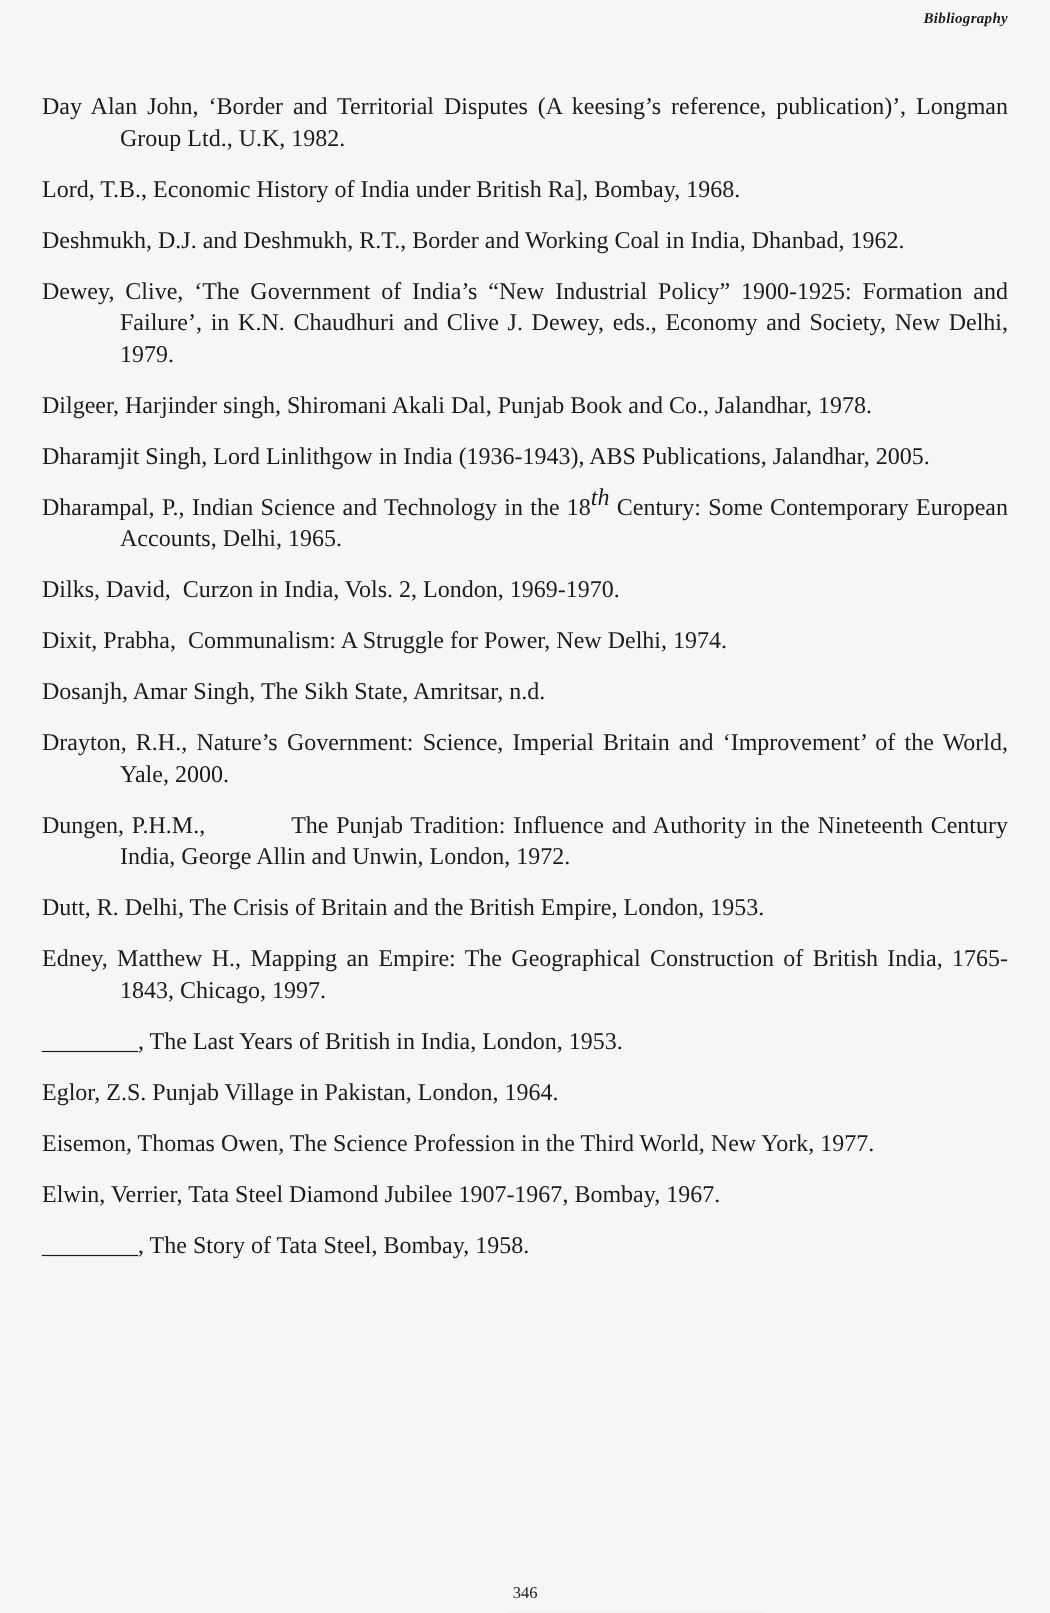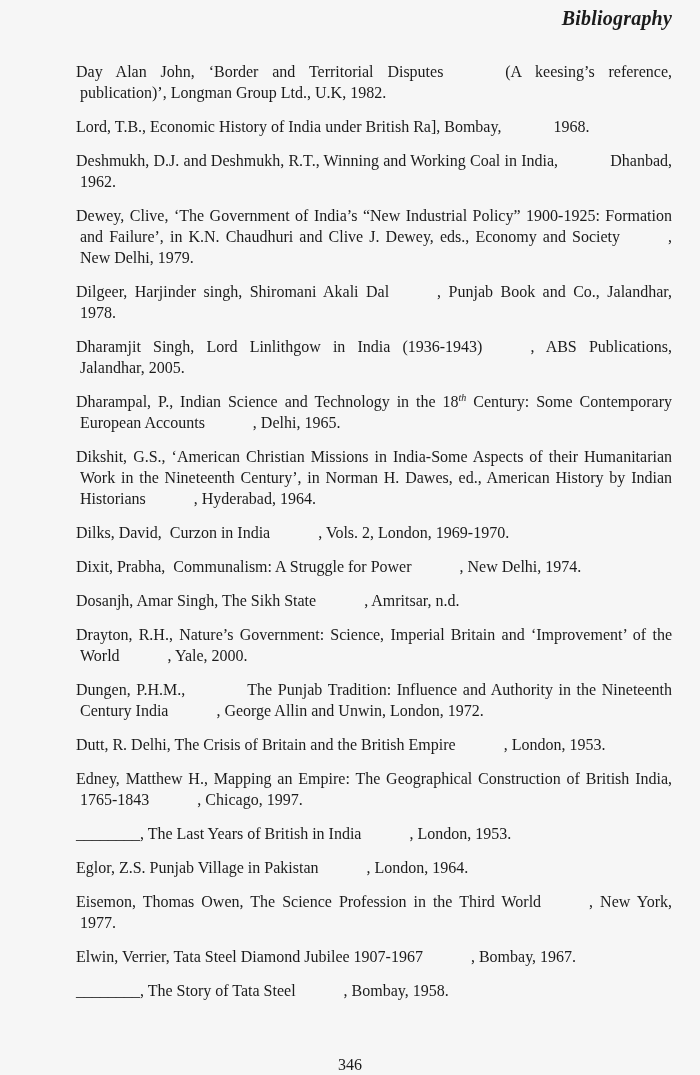--- a/index.html
+++ b/index.html
@@ -19,70 +19,69 @@
     overflow: hidden;
     box-sizing: border-box;
   }
   .running-header {
     position: absolute;
     top: 7px;
     right: 28px;
     font-family: "Liberation Serif", "DejaVu Serif", serif;
     font-style: italic;
     font-weight: bold;
-    font-size: 20px;
+    font-size: 10px;
     letter-spacing: 0.2px;
     text-align: right;
   }
   .entries {
     position: absolute;
     top: 61px;
     left: 28px;
     right: 28px;
   }
   .entry {
     margin: 0 0 13px 0;
     padding-left: 52px;
     text-indent: -52px;
     text-align: justify;
     line-height: 21px;
     font-size: 16px;
   }
-  .seg-r { font-style: normal; margin-left: 48px; }
+  .seg-r { font-style: normal; }
   .seg-i { }
   sup.seg-sup {
     font-style: italic;
-    font-size: 10px;
+    font-size: 16px;
     line-height: 0;
     vertical-align: super;
   }
   .page-number {
     position: absolute;
     top: 1056px;
     left: 0;
     width: 100%;
     text-align: center;
-    font-size: 16px;
+    font-size: 11px;
   }
 </style>
 </head>
 <body>
 
 <div class="document-page">
   <div class="running-header">Bibliography</div>
 
   <div class="entries">
       <p class="entry"><span class="seg-r">Day Alan John, ‘</span><span class="seg-i">Border and Territorial Disputes</span><span class="seg-r"> (A keesing’s reference, publication)’, Longman Group Ltd., U.K, 1982.</span></p>
       <p class="entry"><span class="seg-r">Lord, T.B., </span><span class="seg-i">Economic History of India under British Ra], Bombay,</span><span class="seg-r"> 1968.</span></p>
-      <p class="entry"><span class="seg-r">Deshmukh, D.J. and Deshmukh, R.T., </span><span class="seg-i">Winning and Working Coal in India,</span><span class="seg-r"> Dhanbad, 1962.</span></p>
+      <p class="entry"><span class="seg-r">Deshmukh, D.J. and Deshmukh, R.T., </span><span class="seg-i">Border and Working Coal in India,</span><span class="seg-r"> Dhanbad, 1962.</span></p>
       <p class="entry"><span class="seg-r">Dewey, Clive, ‘The Government of India’s “New Industrial Policy” 1900-1925: Formation and Failure’, in K.N. Chaudhuri and Clive J. Dewey, eds., </span><span class="seg-i">Economy and Society</span><span class="seg-r">, New Delhi, 1979.</span></p>
       <p class="entry"><span class="seg-r">Dilgeer, Harjinder singh, </span><span class="seg-i">Shiromani Akali Dal</span><span class="seg-r">, Punjab Book and Co., Jalandhar, 1978.</span></p>
       <p class="entry"><span class="seg-r">Dharamjit Singh, </span><span class="seg-i">Lord Linlithgow in India (1936-1943)</span><span class="seg-r">, ABS Publications, Jalandhar, 2005.</span></p>
       <p class="entry"><span class="seg-r">Dharampal, P., </span><span class="seg-i">Indian Science and Technology in the 18</span><sup class="seg-sup">th</sup><span class="seg-i"> Century: Some Contemporary European Accounts</span><span class="seg-r">, Delhi, 1965.</span></p>
-      <p class="entry"><span class="seg-r">Dikshit, G.S., ‘American Christian Missions in India-Some Aspects of their Humanitarian Work in the Nineteenth Century’, in Norman H. Dawes, ed., </span><span class="seg-i">American History by Indian Historians</span><span class="seg-r">, Hyderabad, 1964.</span></p>
       <p class="entry"><span class="seg-r">Dilks, David, &nbsp;</span><span class="seg-i">Curzon in India</span><span class="seg-r">, Vols. 2, London, 1969-1970.</span></p>
       <p class="entry"><span class="seg-r">Dixit, Prabha, &nbsp;</span><span class="seg-i">Communalism: A Struggle for Power</span><span class="seg-r">, New Delhi, 1974.</span></p>
       <p class="entry"><span class="seg-r">Dosanjh, Amar Singh, </span><span class="seg-i">The Sikh State</span><span class="seg-r">, Amritsar, n.d.</span></p>
       <p class="entry"><span class="seg-r">Drayton, R.H., </span><span class="seg-i">Nature’s Government: Science, Imperial Britain and ‘Improvement’ of the World</span><span class="seg-r">, Yale, 2000.</span></p>
       <p class="entry"><span class="seg-r">Dungen, P.H.M., &nbsp;&nbsp;&nbsp;&nbsp;&nbsp;&nbsp;&nbsp;&nbsp;&nbsp;&nbsp;</span><span class="seg-i">The Punjab Tradition: Influence and Authority in the Nineteenth Century India</span><span class="seg-r">, George Allin and Unwin, London, 1972.</span></p>
       <p class="entry"><span class="seg-r">Dutt, R. Delhi, </span><span class="seg-i">The Crisis of Britain and the British Empire</span><span class="seg-r">, London, 1953.</span></p>
       <p class="entry"><span class="seg-r">Edney, Matthew H., </span><span class="seg-i">Mapping an Empire: The Geographical Construction of British India, 1765-1843</span><span class="seg-r">, Chicago, 1997.</span></p>
       <p class="entry"><span class="seg-r">________, </span><span class="seg-i">The Last Years of British in India</span><span class="seg-r">, London, 1953.</span></p>
       <p class="entry"><span class="seg-r">Eglor, Z.S. </span><span class="seg-i">Punjab Village in Pakistan</span><span class="seg-r">, London, 1964.</span></p>
       <p class="entry"><span class="seg-r">Eisemon, Thomas Owen, </span><span class="seg-i">The Science Profession in the Third World</span><span class="seg-r">, New York, 1977.</span></p>

